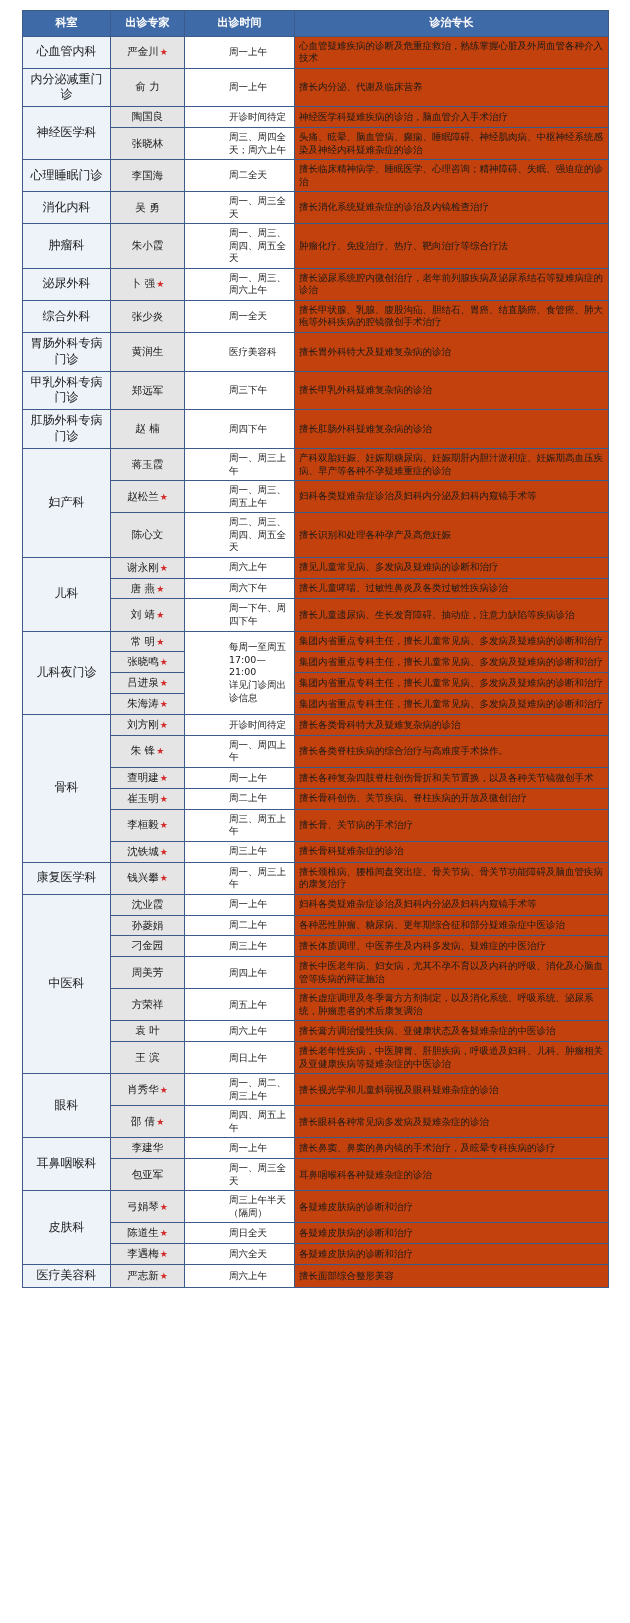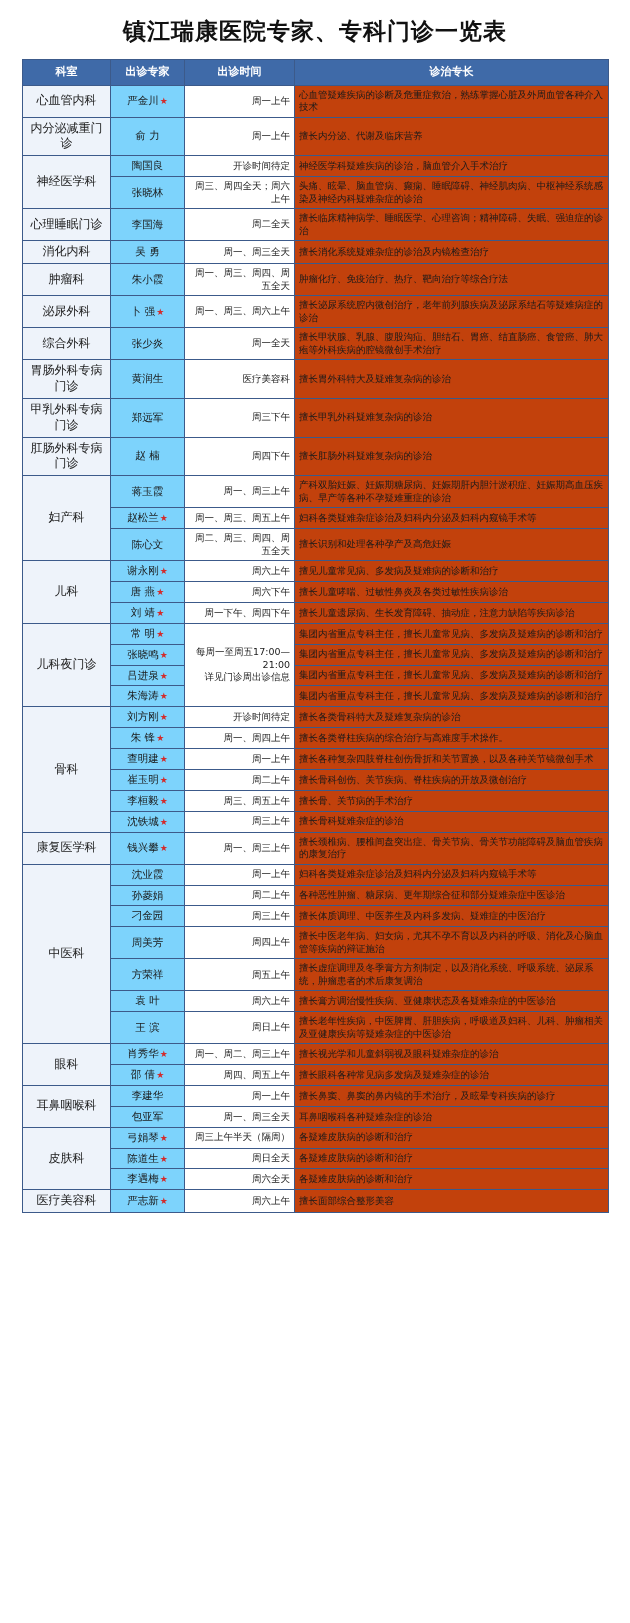--- a/index.html
+++ b/index.html
@@ -48,28 +48,29 @@
   col.c2{width:74px;}
   col.c3{width:110px;}
   col.c4{width:314px;}
   td.dept{
     text-align:center;
     background:#eef3fa;
     font-size:12px;
   }
   td.doc{
     text-align:center;
-    background:#7dd3fc;
+    background:#e5e5e5;
     font-size:10.5px;
     white-space:nowrap;
   }
   td.time{
-    text-align:right;
+    text-align:left;
     background:#ffffff;
     font-size:9.5px;
+    padding-left:44px;
   }
   td.skill{
     text-align:left;
     background:#c2410c;
     font-size:9.5px;
   }
   .star{color:#d32b2b;font-size:9px;margin-left:1px;}
   .footer{
     display:flex;
     justify-content:space-between;
@@ -79,21 +80,20 @@
     font-size:10.5px;
   }
   .tip{color:#d32b2b;font-weight:bold;}
   .ver{color:#333;}
 </style>
 </head>
 <body>
 
 <div class="page">
 
-  <div class="title">镇江瑞康医院专家、专科门诊一览表</div>
 
   <table>
     <colgroup>
       <col class="c1">
         <col class="c2">
         <col class="c3">
         <col class="c4">
     </colgroup>
     <thead>
       <tr>

